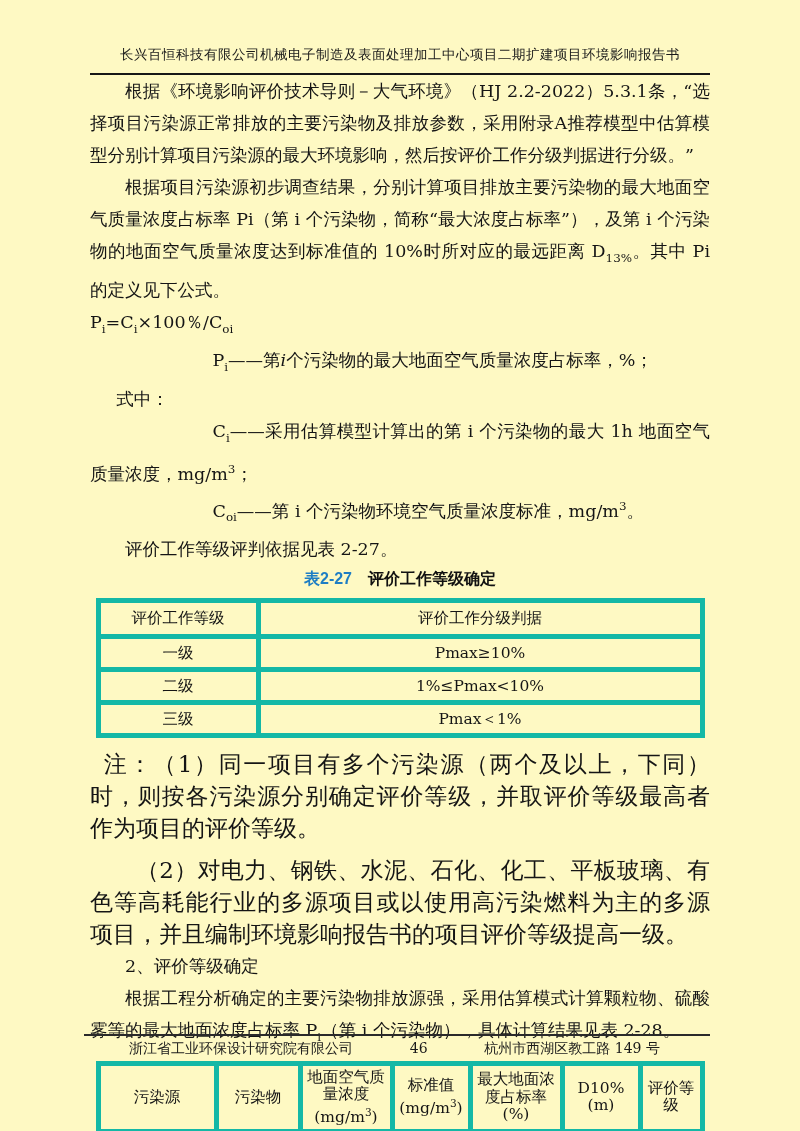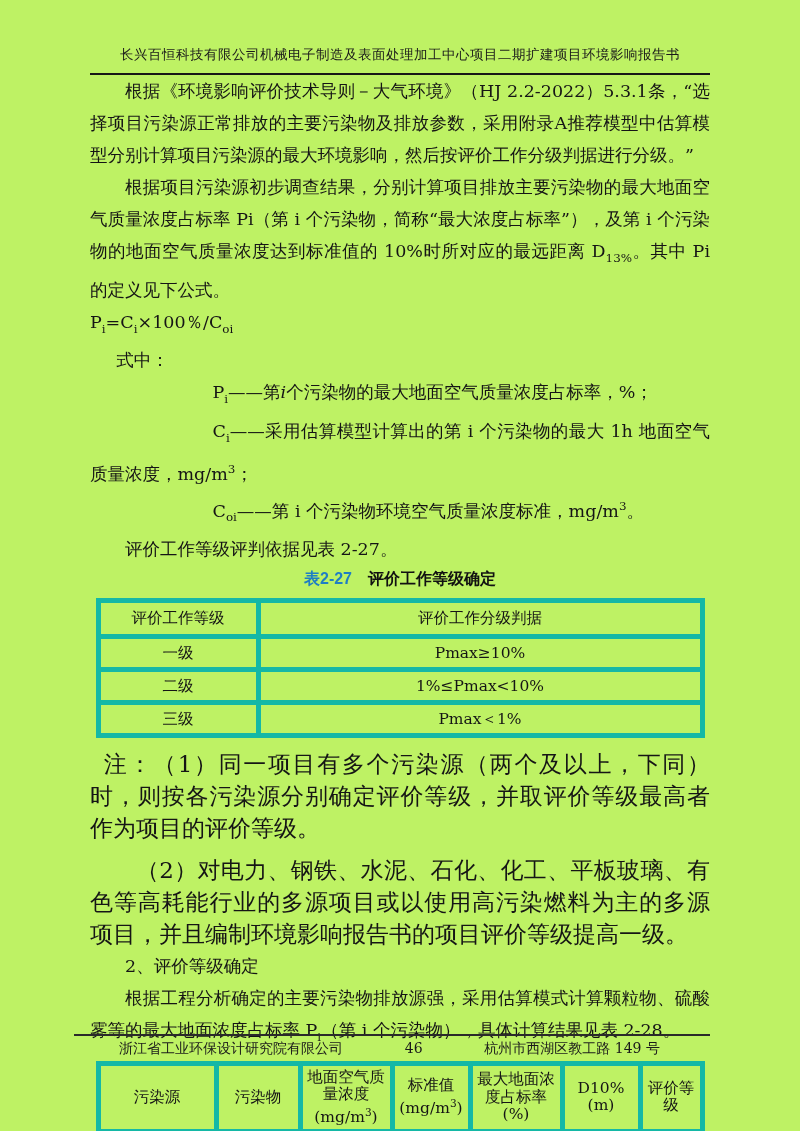--- a/index.html
+++ b/index.html
@@ -1,19 +1,19 @@
 <!DOCTYPE html>
 <html><head>
 <meta charset="utf-8">
 <style>
   html,body{margin:0;padding:0;background:#ffffff;}
   .page{
     position:relative;
     width:800px;height:1131px;
-    background:#bef264;
+    background:#fef9c3;
     color:#1a1a1a;
     font-family:"DejaVu Serif","Liberation Serif",serif;
     overflow:hidden;
   }
   .content{padding:0 90px;}
   .doc-header{
     padding-top:46px;
     text-align:center;
     font-size:13.5px;
     letter-spacing:0.5px;
@@ -67,21 +67,21 @@
   .t27 td{height:24px;}
   .t28 th{line-height:17.5px;padding:3px 2px;}
   .t28 td{height:25px;}
   p.note{
     font-size:23px;
     line-height:32px;
     margin:10px 0 0 0;
     text-align:justify;
     color:#151515;
   }
-  .footer{position:absolute;left:74px;right:90px;top:1034px;}
+  .footer{position:absolute;left:84px;right:90px;top:1034px;}
   .footer-rule{border-top:2px solid #2a2a2a;}
   .footer-row{
     display:flex;
     justify-content:space-between;
     align-items:baseline;
     padding:4px 50px 0 45px;
     font-size:14px;
     color:#1a1a1a;
   }
 </style>
@@ -93,23 +93,23 @@
 
     <div class="doc-header">长兴百恒科技有限公司机械电子制造及表面处理加工中心项目二期扩建项目环境影响报告书</div>
     <div class="header-rule"></div>
 
     <p class="body indent2 first">根据《环境影响评价技术导则－大气环境》（HJ 2.2-2022）5.3.1条，“选择项目污染源正常排放的主要污染物及排放参数，采用附录A推荐模型中估算模型分别计算项目污染源的最大环境影响，然后按评价工作分级判据进行分级。”</p>
 
     <p class="body indent2"><span>根据项目污染源初步调查结果，分别计算项目排放主要污染物的最大地面空气质量浓度占标率 Pi（第 i 个污染物，简称“最大浓度占标率”），及第 i 个污染物的地面空气质量浓度达到标准值的 10%时所对应的最远距离 D</span><sub>13%</sub><span>。其中 Pi 的定义见下公式。</span></p>
 
     <p class="body formula"><span>P</span><sub>i</sub><span>=C</span><sub>i</sub><span>×100％/C</span><sub>oi</sub></p>
 
+    <p class="body def"><span>P</span><sub>i</sub><span>——第</span><em>i</em><span>个污染物的最大地面空气质量浓度占标率，%；</span></p>
+
     <p class="body where">式中：</p>
-
-    <p class="body def"><span>P</span><sub>i</sub><span>——第</span><em>i</em><span>个污染物的最大地面空气质量浓度占标率，%；</span></p>
 
     <p class="body def"><span>C</span><sub>i</sub><span>——采用估算模型计算出的第 i 个污染物的最大 1h 地面空气质量浓度，mg/m</span><sup>3</sup><span>；</span></p>
 
     <p class="body def"><span>C</span><sub>oi</sub><span>——第 i 个污染物环境空气质量浓度标准，mg/m</span><sup>3</sup><span>。</span></p>
 
     <p class="body indent2">评价工作等级评判依据见表 2-27。</p>
 
     <div class="caption">
       <span class="cap-label">表2-27</span><span>评价工作等级确定</span>
     </div>

